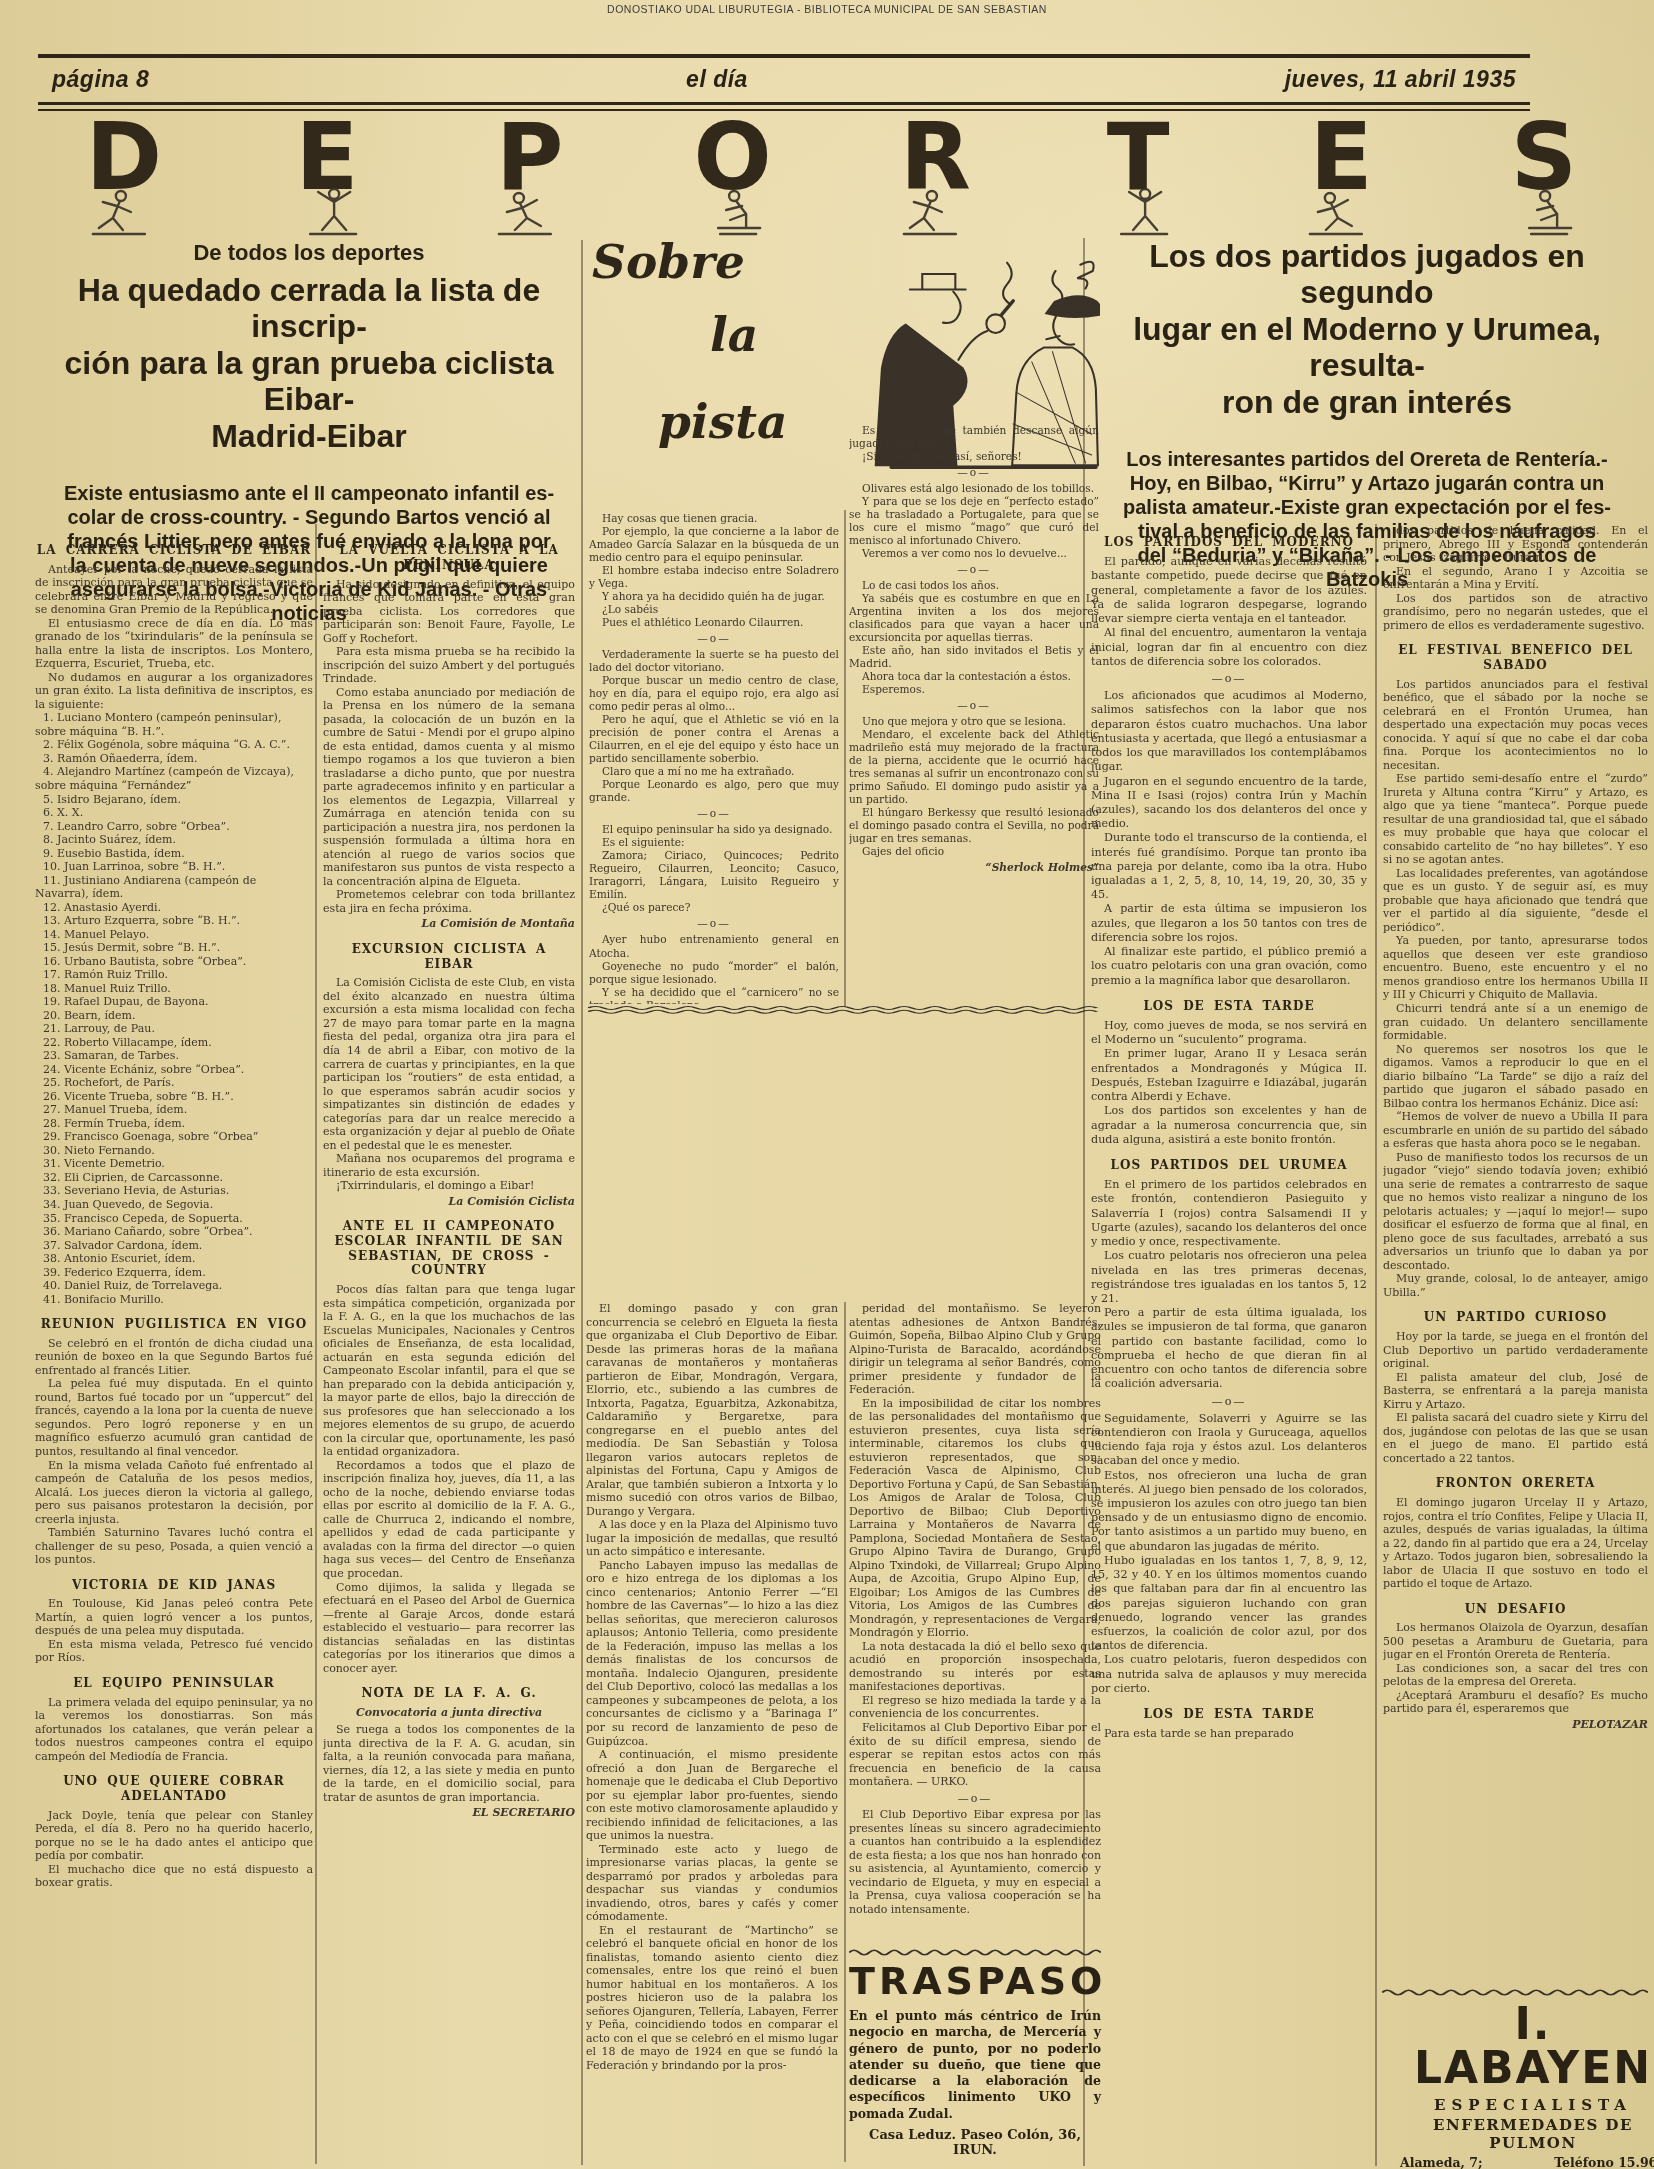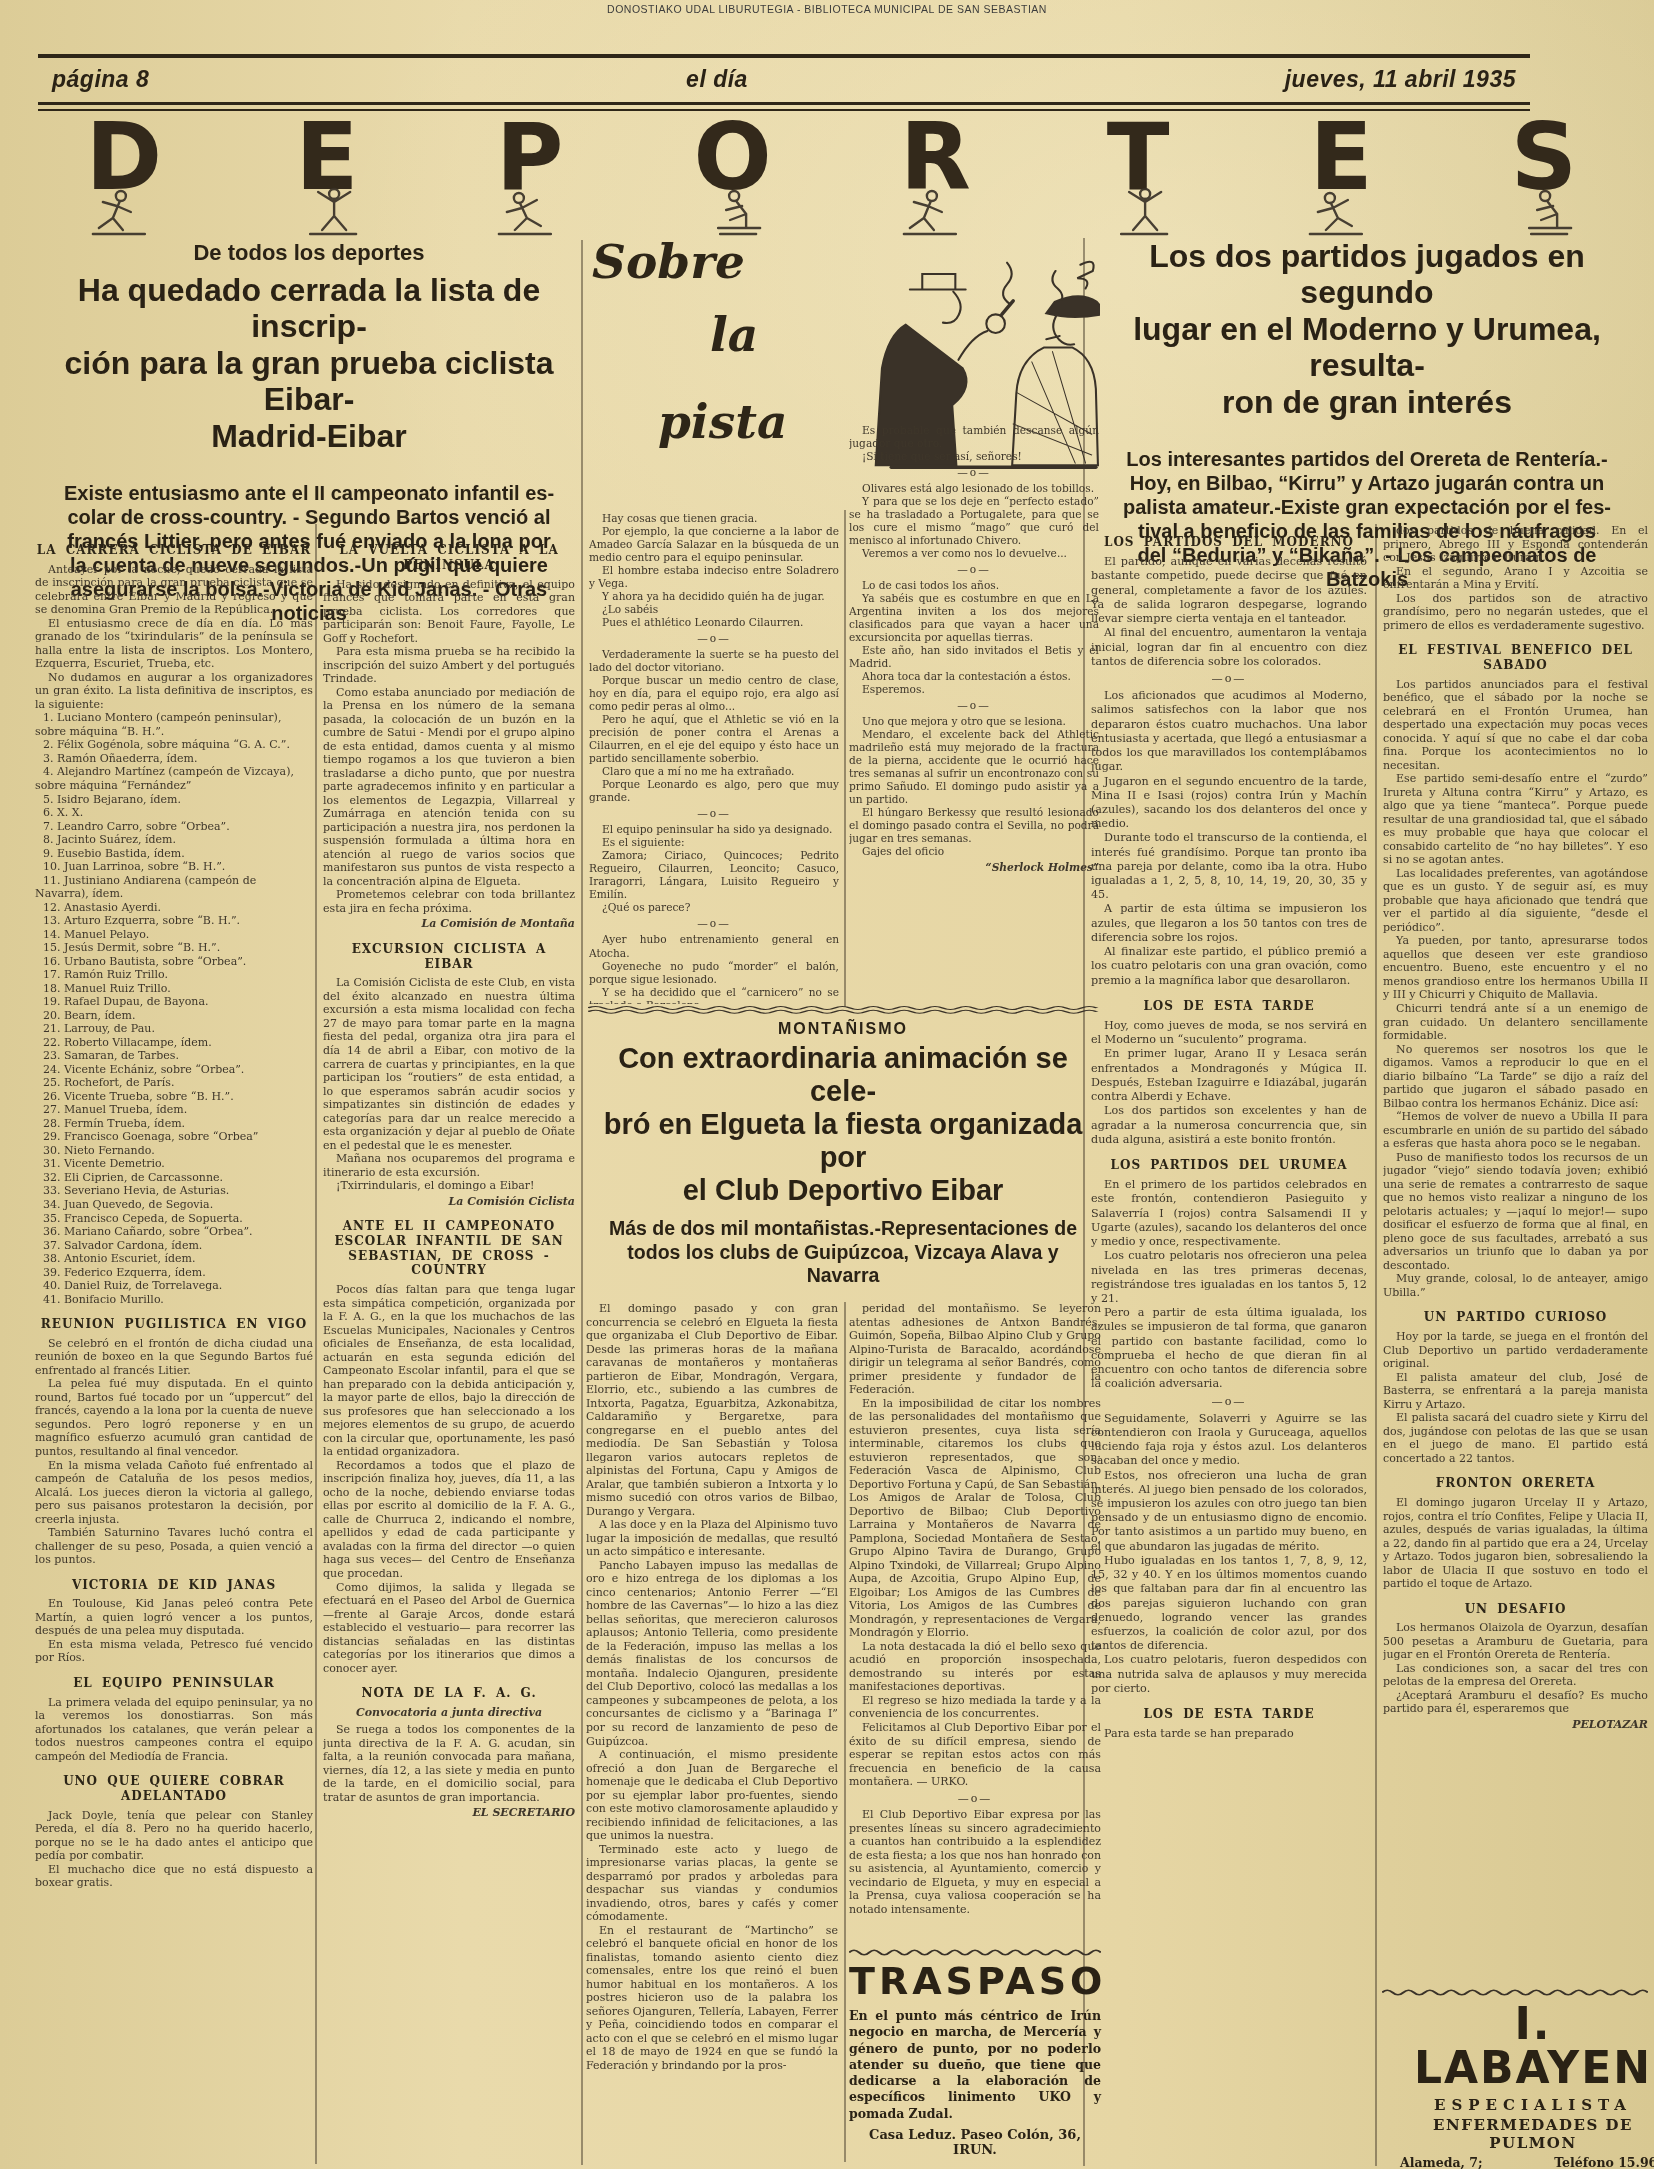--- a/index.html
+++ b/index.html
@@ -364,29 +364,20 @@
       <p class="para">¿Aceptará Aramburu el desafío? Es mucho partido para él, esperaremos que</p>
       <p class="sig">PELOTAZAR</p>
     </div>
 
   <div class="wavy wavy-mont">
     <svg viewBox="0 0 100 6" preserveAspectRatio="none">
         <path d="M0,2 q1.5,-2 3,0 t3,0 t3,0 t3,0 t3,0 t3,0 t3,0 t3,0 t3,0 t3,0 t3,0 t3,0 t3,0 t3,0 t3,0 t3,0 t3,0 t3,0 t3,0 t3,0 t3,0 t3,0 t3,0 t3,0 t3,0 t3,0 t3,0 t3,0 t3,0 t3,0 t3,0 t3,0 t3,0" stroke="#3a3228" fill="none" stroke-width="0.8"></path>
         <path d="M0,4.5 q1.5,-2 3,0 t3,0 t3,0 t3,0 t3,0 t3,0 t3,0 t3,0 t3,0 t3,0 t3,0 t3,0 t3,0 t3,0 t3,0 t3,0 t3,0 t3,0 t3,0 t3,0 t3,0 t3,0 t3,0 t3,0 t3,0 t3,0 t3,0 t3,0 t3,0 t3,0 t3,0 t3,0 t3,0" stroke="#3a3228" fill="none" stroke-width="0.8"></path>
       </svg>
   </div>
-  <div class="mont-head">
-    <div class="kicker-sm">MONTAÑISMO</div>
-    <div class="headline-m">Con extraordinaria animación se cele-
-bró en Elgueta la fiesta organizada por
-el Club Deportivo Eibar</div>
-    <div class="subhead-m">Más de dos mil montañistas.-Representaciones de
-todos los clubs de Guipúzcoa, Vizcaya Alava y
-Navarra</div>
-  </div>
   <div class="tcol col-ma">
       <p class="para">El domingo pasado y con gran concurrencia se celebró en Elgueta la fiesta que organizaba el Club Deportivo de Eibar. Desde las primeras horas de la mañana caravanas de montañeros y montañeras partieron de Eibar, Mondragón, Vergara, Elorrio, etc., subiendo a las cumbres de Intxorta, Pagatza, Eguarbitza, Azkonabitza, Caldaramiño y Bergaretxe, para congregarse en el pueblo antes del mediodía. De San Sebastián y Tolosa llegaron varios autocars repletos de alpinistas del Fortuna, Capu y Amigos de Aralar, que también subieron a Intxorta y lo mismo sucedió con otros varios de Bilbao, Durango y Vergara.</p>
       <p class="para">A las doce y en la Plaza del Alpinismo tuvo lugar la imposición de medallas, que resultó un acto simpático e interesante.</p>
       <p class="para">Pancho Labayen impuso las medallas de oro e hizo entrega de los diplomas a los cinco centenarios; Antonio Ferrer —“El hombre de las Cavernas”— lo hizo a las diez bellas señoritas, que merecieron calurosos aplausos; Antonio Telleria, como presidente de la Federación, impuso las mellas a los demás finalistas de los concursos de montaña. Indalecio Ojanguren, presidente del Club Deportivo, colocó las medallas a los campeones y subcampeones de pelota, a los concursantes de ciclismo y a “Barinaga I” por su record de lanzamiento de peso de Guipúzcoa.</p>
       <p class="para">A continuación, el mismo presidente ofreció a don Juan de Bergareche el homenaje que le dedicaba el Club Deportivo por su ejemplar labor pro-fuentes, siendo con este motivo clamorosamente aplaudido y recibiendo infinidad de felicitaciones, a las que unimos la nuestra.</p>
       <p class="para">Terminado este acto y luego de impresionarse varias placas, la gente se desparramó por prados y arboledas para despachar sus viandas y condumios invadiendo, otros, bares y cafés y comer cómodamente.</p>
       <p class="para">En el restaurant de “Martincho” se celebró el banquete oficial en honor de los finalistas, tomando asiento ciento diez comensales, entre los que reinó el buen humor habitual en los montañeros. A los postres hicieron uso de la palabra los señores Ojanguren, Tellería, Labayen, Ferrer y Peña, coincidiendo todos en comparar el acto con el que se celebró en el mismo lugar el 18 de mayo de 1924 en que se fundó la Federación y brindando por la pros-</p>
     </div>
   <div class="tcol col-mb">
       <p class="para">peridad del montañismo. Se leyeron atentas adhesiones de Antxon Bandrés, Guimón, Sopeña, Bilbao Alpino Club y Grupo Alpino-Turista de Baracaldo, acordándose dirigir un telegrama al señor Bandrés, como primer presidente y fundador de la Federación.</p>

